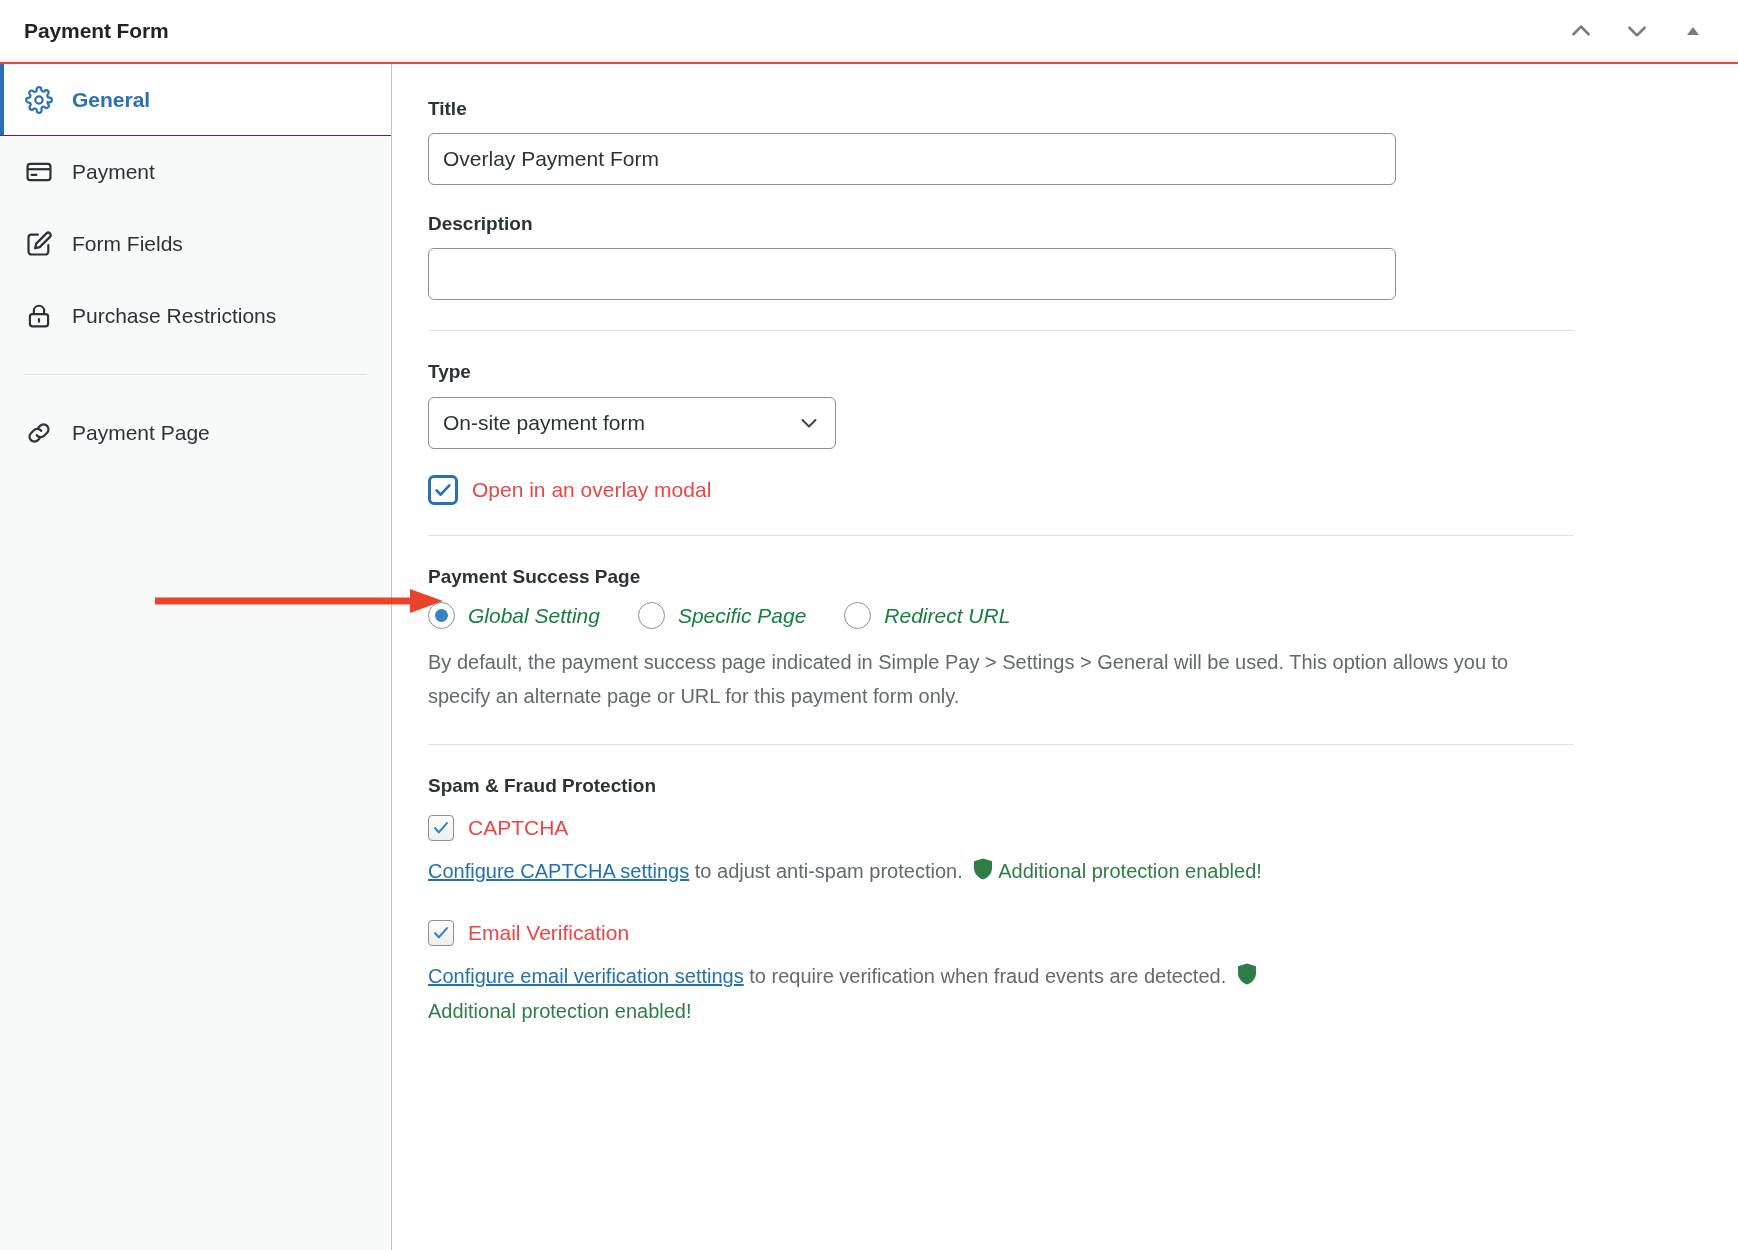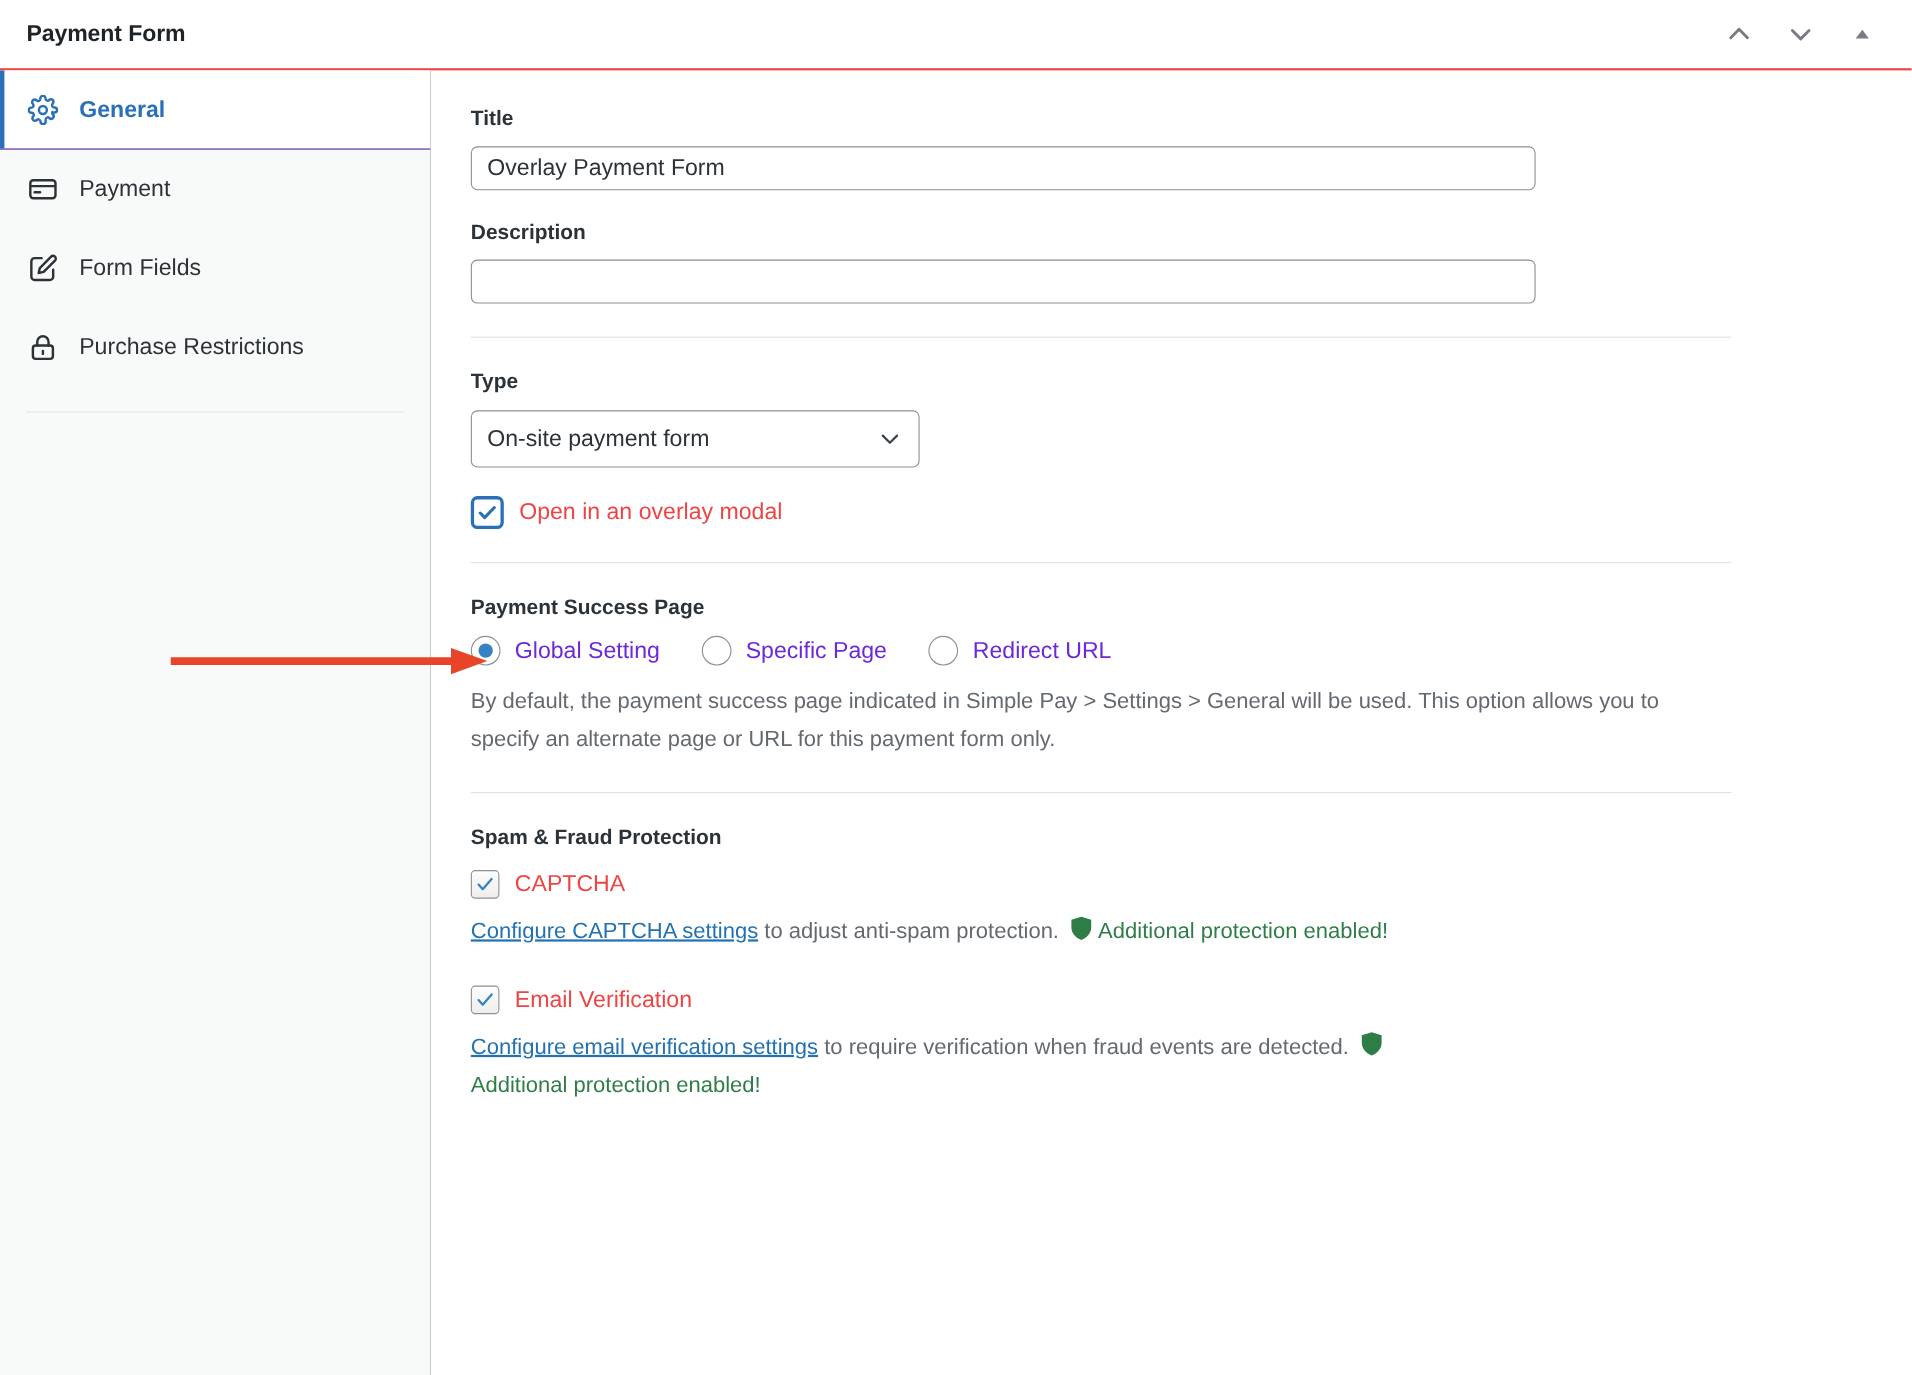--- a/index.html
+++ b/index.html
@@ -101,21 +101,21 @@
     overflow: hidden;
   }
   .field-label {
     font-size: 19px;
     font-weight: bold;
     color: #2c3338;
     margin-bottom: 13px;
   }
   .text-input {
     width: 968px;
-    height: 40px;
+    height: 52px;
     border: 1px solid #8c8f94;
     border-radius: 6px;
     padding: 0 14px;
     font-size: 21px;
     font-family: "Liberation Sans", sans-serif;
     color: #2c3338;
     background: #fff;
     outline: none;
   }
   .gap-28 { height: 28px; }
@@ -218,21 +218,22 @@
     display: flex; align-items: center; justify-content: center;
   }
   .radio-dot.checked::after {
     content: "";
     width: 13px; height: 13px;
     border-radius: 50%;
     background: #3582c4;
   }
   .radio-label {
     font-size: 21px;
-    color: #6d28d9;
+    color: #15803d;
+    font-style: italic;
   }
 
   .help-text {
     font-size: 20px;
     color: #646970;
     line-height: 1.72;
     margin-top: 16px;
     max-width: 1110px;
   }
 
@@ -336,20 +337,29 @@
             <rect x="4.2" y="10.4" width="15.6" height="10.4" rx="2.2" stroke="#2c3338" stroke-width="1.9"></rect>
             <path d="M7.6 10.4V7.6a4.4 4.4 0 018.8 0v2.8" stroke="#2c3338" stroke-width="1.9" stroke-linecap="round"></path>
             <path d="M12 14.6v2.3" stroke="#2c3338" stroke-width="1.9" stroke-linecap="round"></path>
           </svg>
         </span>
         <span>Purchase Restrictions</span>
       </div>
 
       <div class="nav-sep"></div>
 
+      <div class="nav-item">
+        <span class="nav-icon">
+          <svg width="28" height="28" viewBox="0 0 24 24" fill="none">
+            <path d="M10.1 13.9a4.2 4.2 0 006.3.45l2.5-2.5a4.2 4.2 0 10-5.95-5.95l-1.43 1.43" stroke="#2c3338" stroke-width="1.9" stroke-linecap="round" stroke-linejoin="round"></path>
+            <path d="M13.9 10.1a4.2 4.2 0 00-6.3-.45l-2.5 2.5a4.2 4.2 0 105.95 5.95l1.42-1.42" stroke="#2c3338" stroke-width="1.9" stroke-linecap="round" stroke-linejoin="round"></path>
+          </svg>
+        </span>
+        <span>Payment Page</span>
+      </div>
     </div>
 
     <div class="content">
 
       <div>
         <div class="field-label">Title</div>
         <input class="text-input" type="text" value="Overlay Payment Form" style="">
       </div>
 
       <div class="gap-28"></div>

